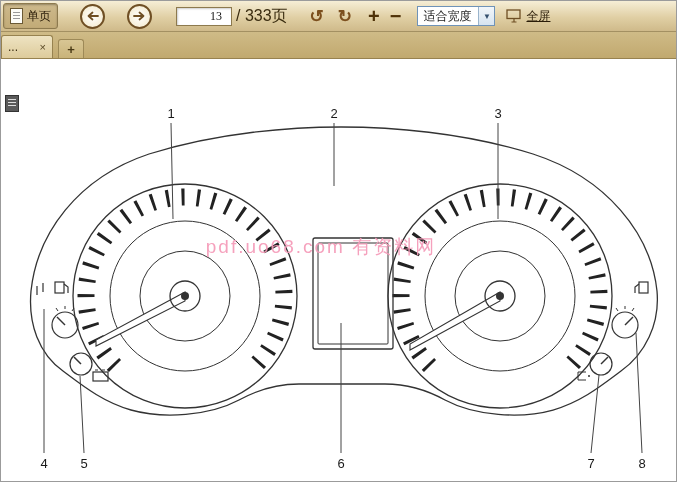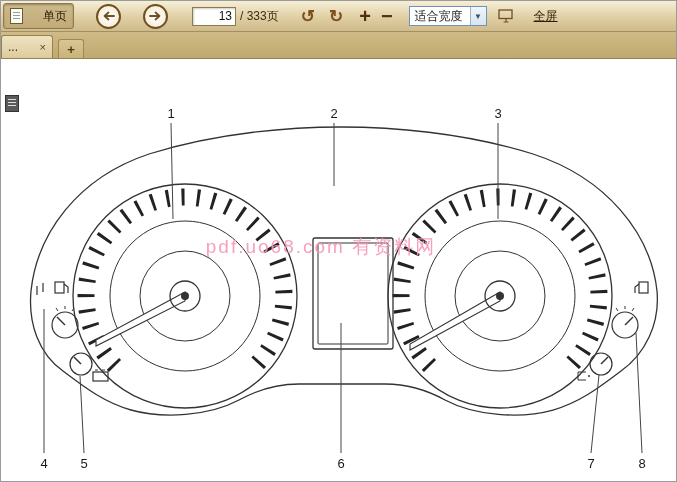--- a/index.html
+++ b/index.html
@@ -9,44 +9,44 @@
     font-family:"Liberation Sans", sans-serif;
   }
   
   .toolbar {
     position:absolute; left:0; top:0; right:0; height:30px;
     background:linear-gradient(#f6eed6,#e0cfa4 55%,#cfba8a);
     border-bottom:1px solid #a39062;
     display:flex; align-items:center; white-space:nowrap;
   }
   .tb-btn {
-    display:flex; align-items:center; gap:20px; height:24px; padding:0 6px;
+    display:flex; align-items:center; gap:4px; height:24px; padding:0 6px;
     border:1px solid transparent; border-radius:3px; font-size:12px; color:#2a1c08;
     cursor:default;
   }
   .tb-btn.pressed {
     background:linear-gradient(#cdb98c,#c2ab77);
     border-color:#8d7a4e; box-shadow:inset 0 1px 2px rgba(0,0,0,.28);
   }
   .icon-page { width:11px; height:14px; background:#fdfdf8; border:1px solid #6b5a35; position:relative; }
   .icon-page::after { content:""; position:absolute; left:2px; right:2px; top:3px; height:8px;
     background:repeating-linear-gradient(#9a9a9a 0 1px, transparent 1px 3px); }
   .icon-dpage { display:flex; gap:1px; }
   .icon-dpage span { width:7px; height:12px; background:#fdfdf8; border:1px solid #6b5a35; display:block; }
   .nav-circle {
     width:25px; height:25px; border-radius:50%; border:2px solid #6f4f24; box-sizing:border-box;
     background:radial-gradient(#ffffff,#f3e8c8); display:flex; align-items:center; justify-content:center;
   }
   .ml22{margin-left:22px;} .ml16{margin-left:16px;} .ml14{margin-left:14px;} .ml10{margin-left:10px;} .ml4{margin-left:4px;text-decoration:underline;} .ml2{margin-left:2px;}
   .page-box {
     width:36px; height:17px; margin-left:24px; background:#fff; border:1px solid #8d7a4e;
-    box-shadow:inset 1px 1px 2px rgba(0,0,0,.2); font-size:12px; text-align:right; padding:0 3px;
-    color:#111; font-family:Liberation Sans, sans-serif;
-  }
-  .page-total { font-size:12px; color:#3a2c10; margin-left:4px; }
+    box-shadow:inset 1px 1px 2px rgba(0,0,0,.2); font-size:12px; text-align:right; padding:0 9px;
+    color:#111; font-family:Liberation Serif, serif;
+  }
+  .page-total { font-size:16px; color:#3a2c10; margin-left:4px; }
   .glyph { font-size:17px; font-weight:bold; color:#7c4f1d; line-height:1; }
   .zoom-glyph { font-size:20px; font-weight:bold; color:#4f3208; line-height:1; }
   .fit-select {
     margin-left:16px; width:78px; height:20px; background:#fff; border:1px solid #6f93b8;
     display:flex; align-items:center; justify-content:space-between; font-size:12px; color:#222;
     padding-left:5px; box-sizing:border-box;text-align:right;
   }
   .fit-arrow {
     width:15px; height:18px; background:linear-gradient(#f2f6fa,#d7e4f0); border-left:1px solid #9ab4cc;
     display:flex; align-items:center; justify-content:center; font-size:8px; color:#35506e;

